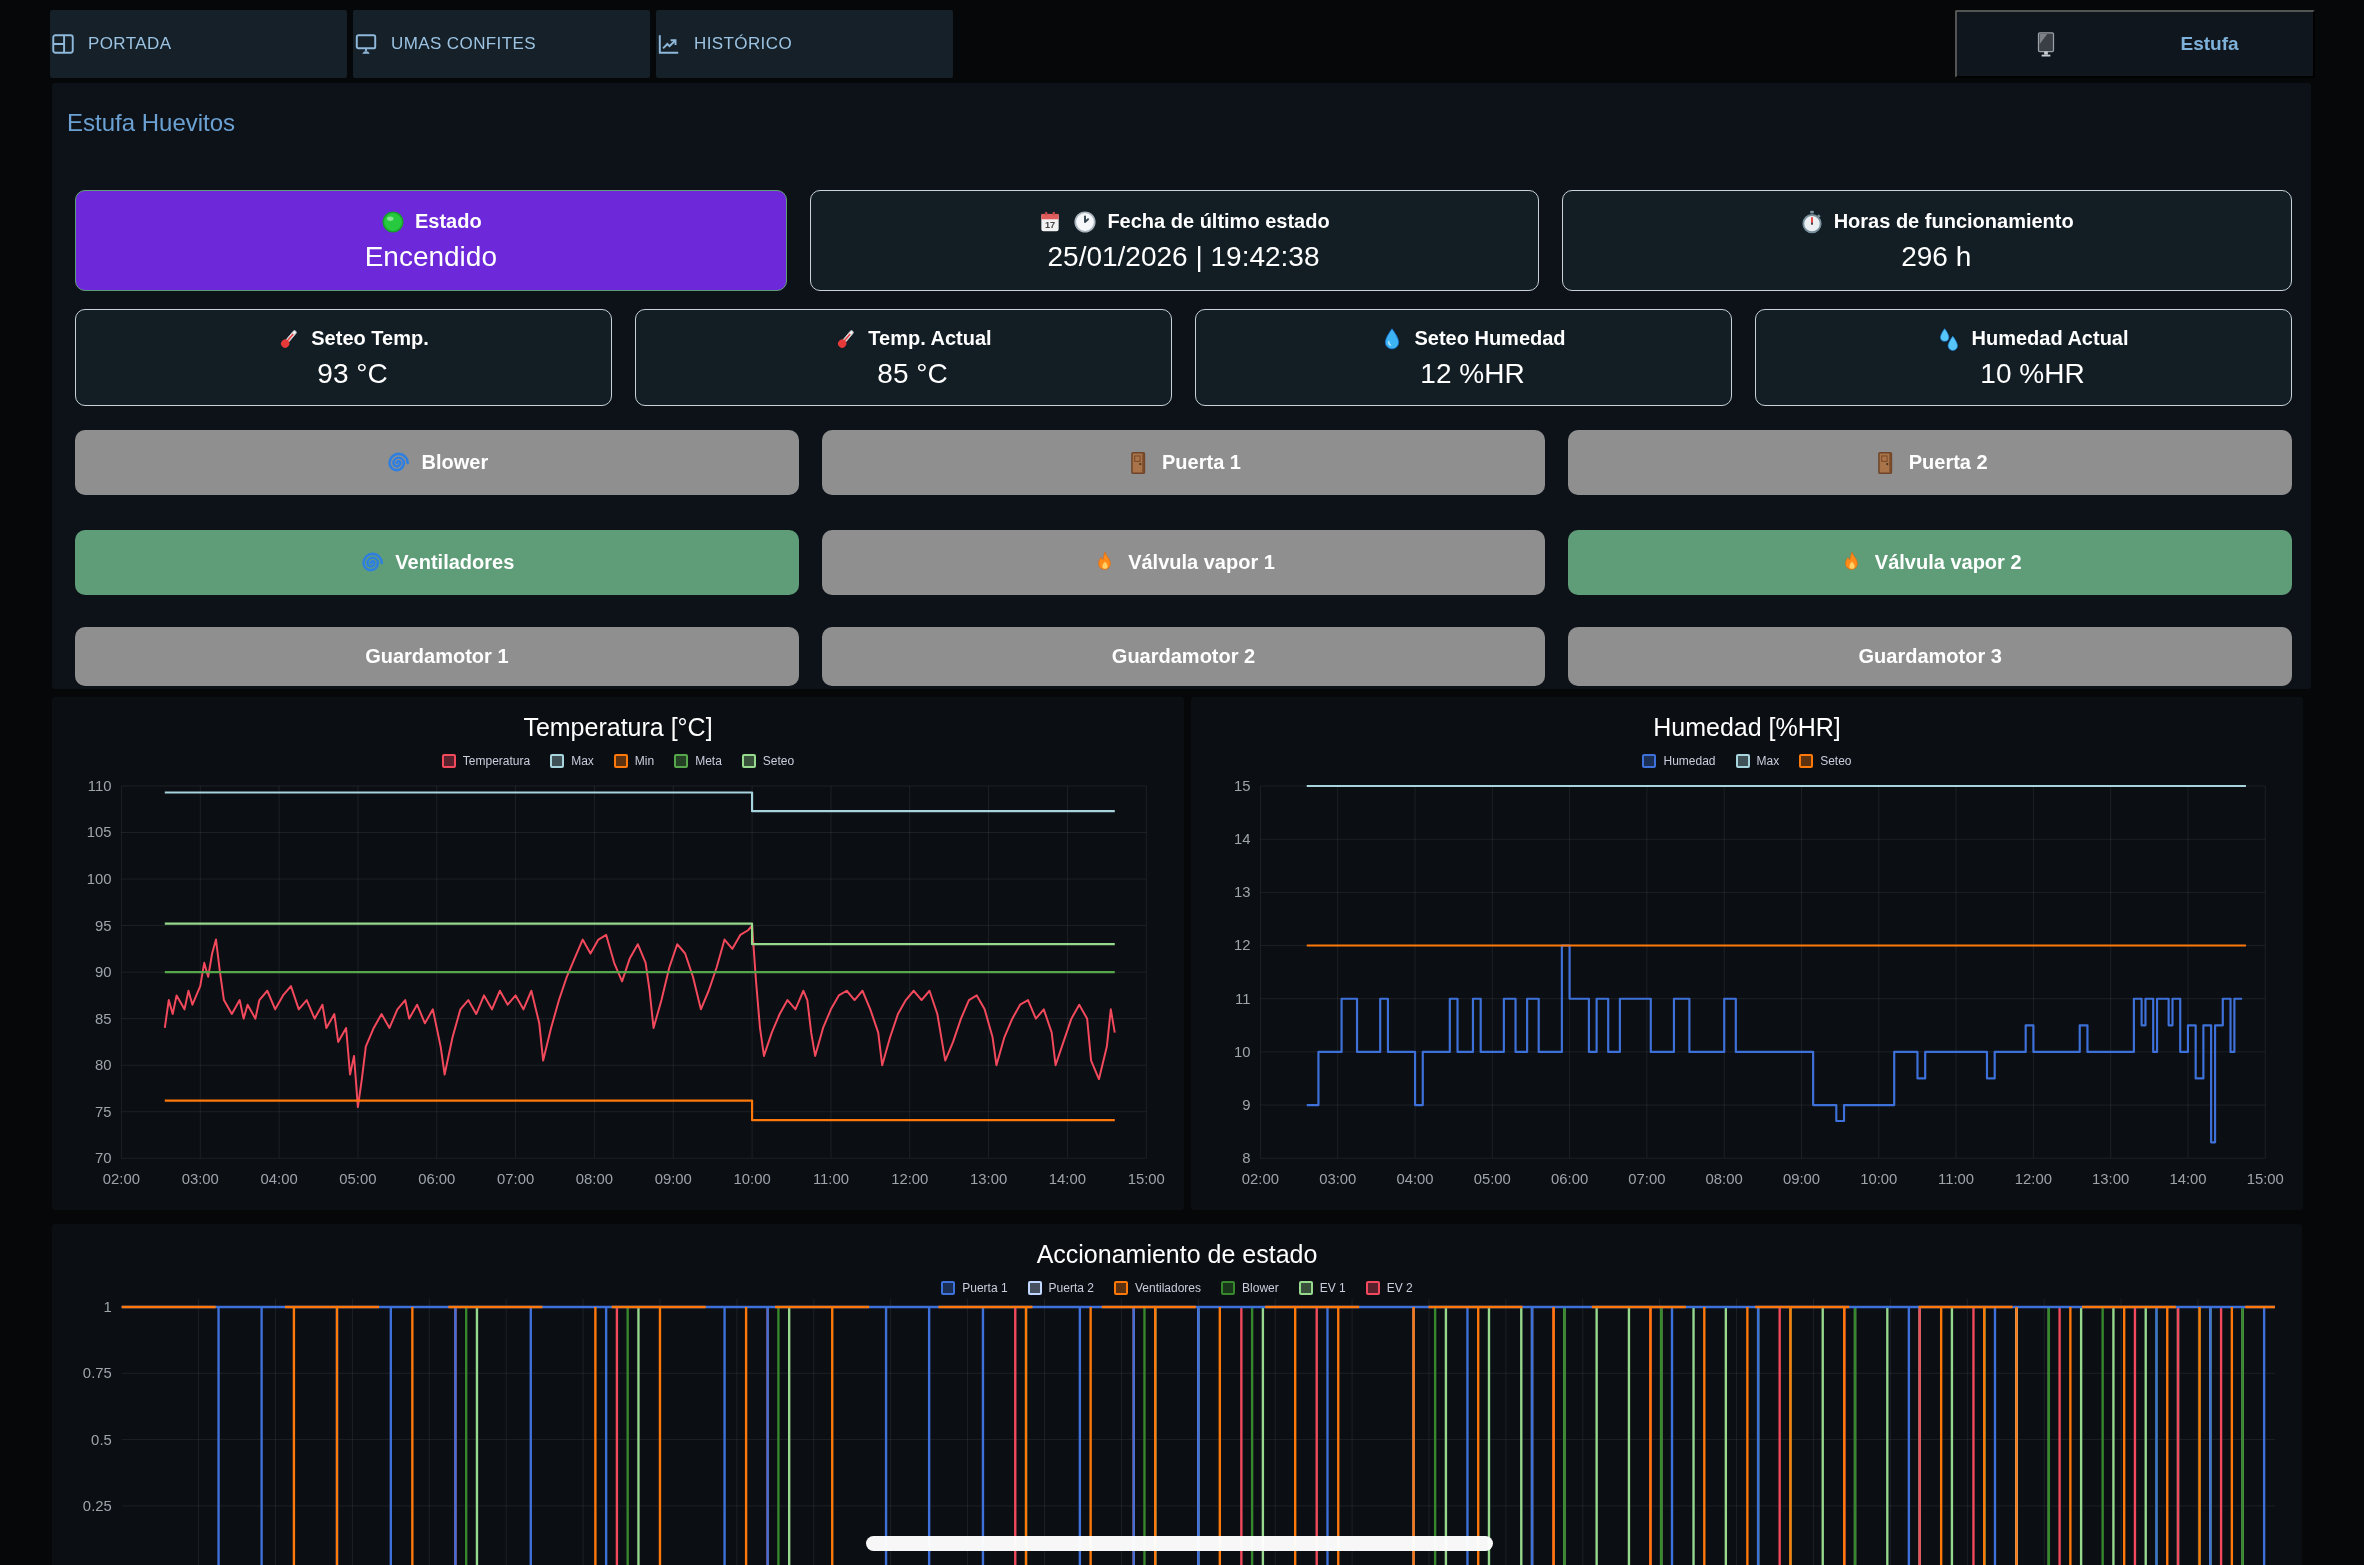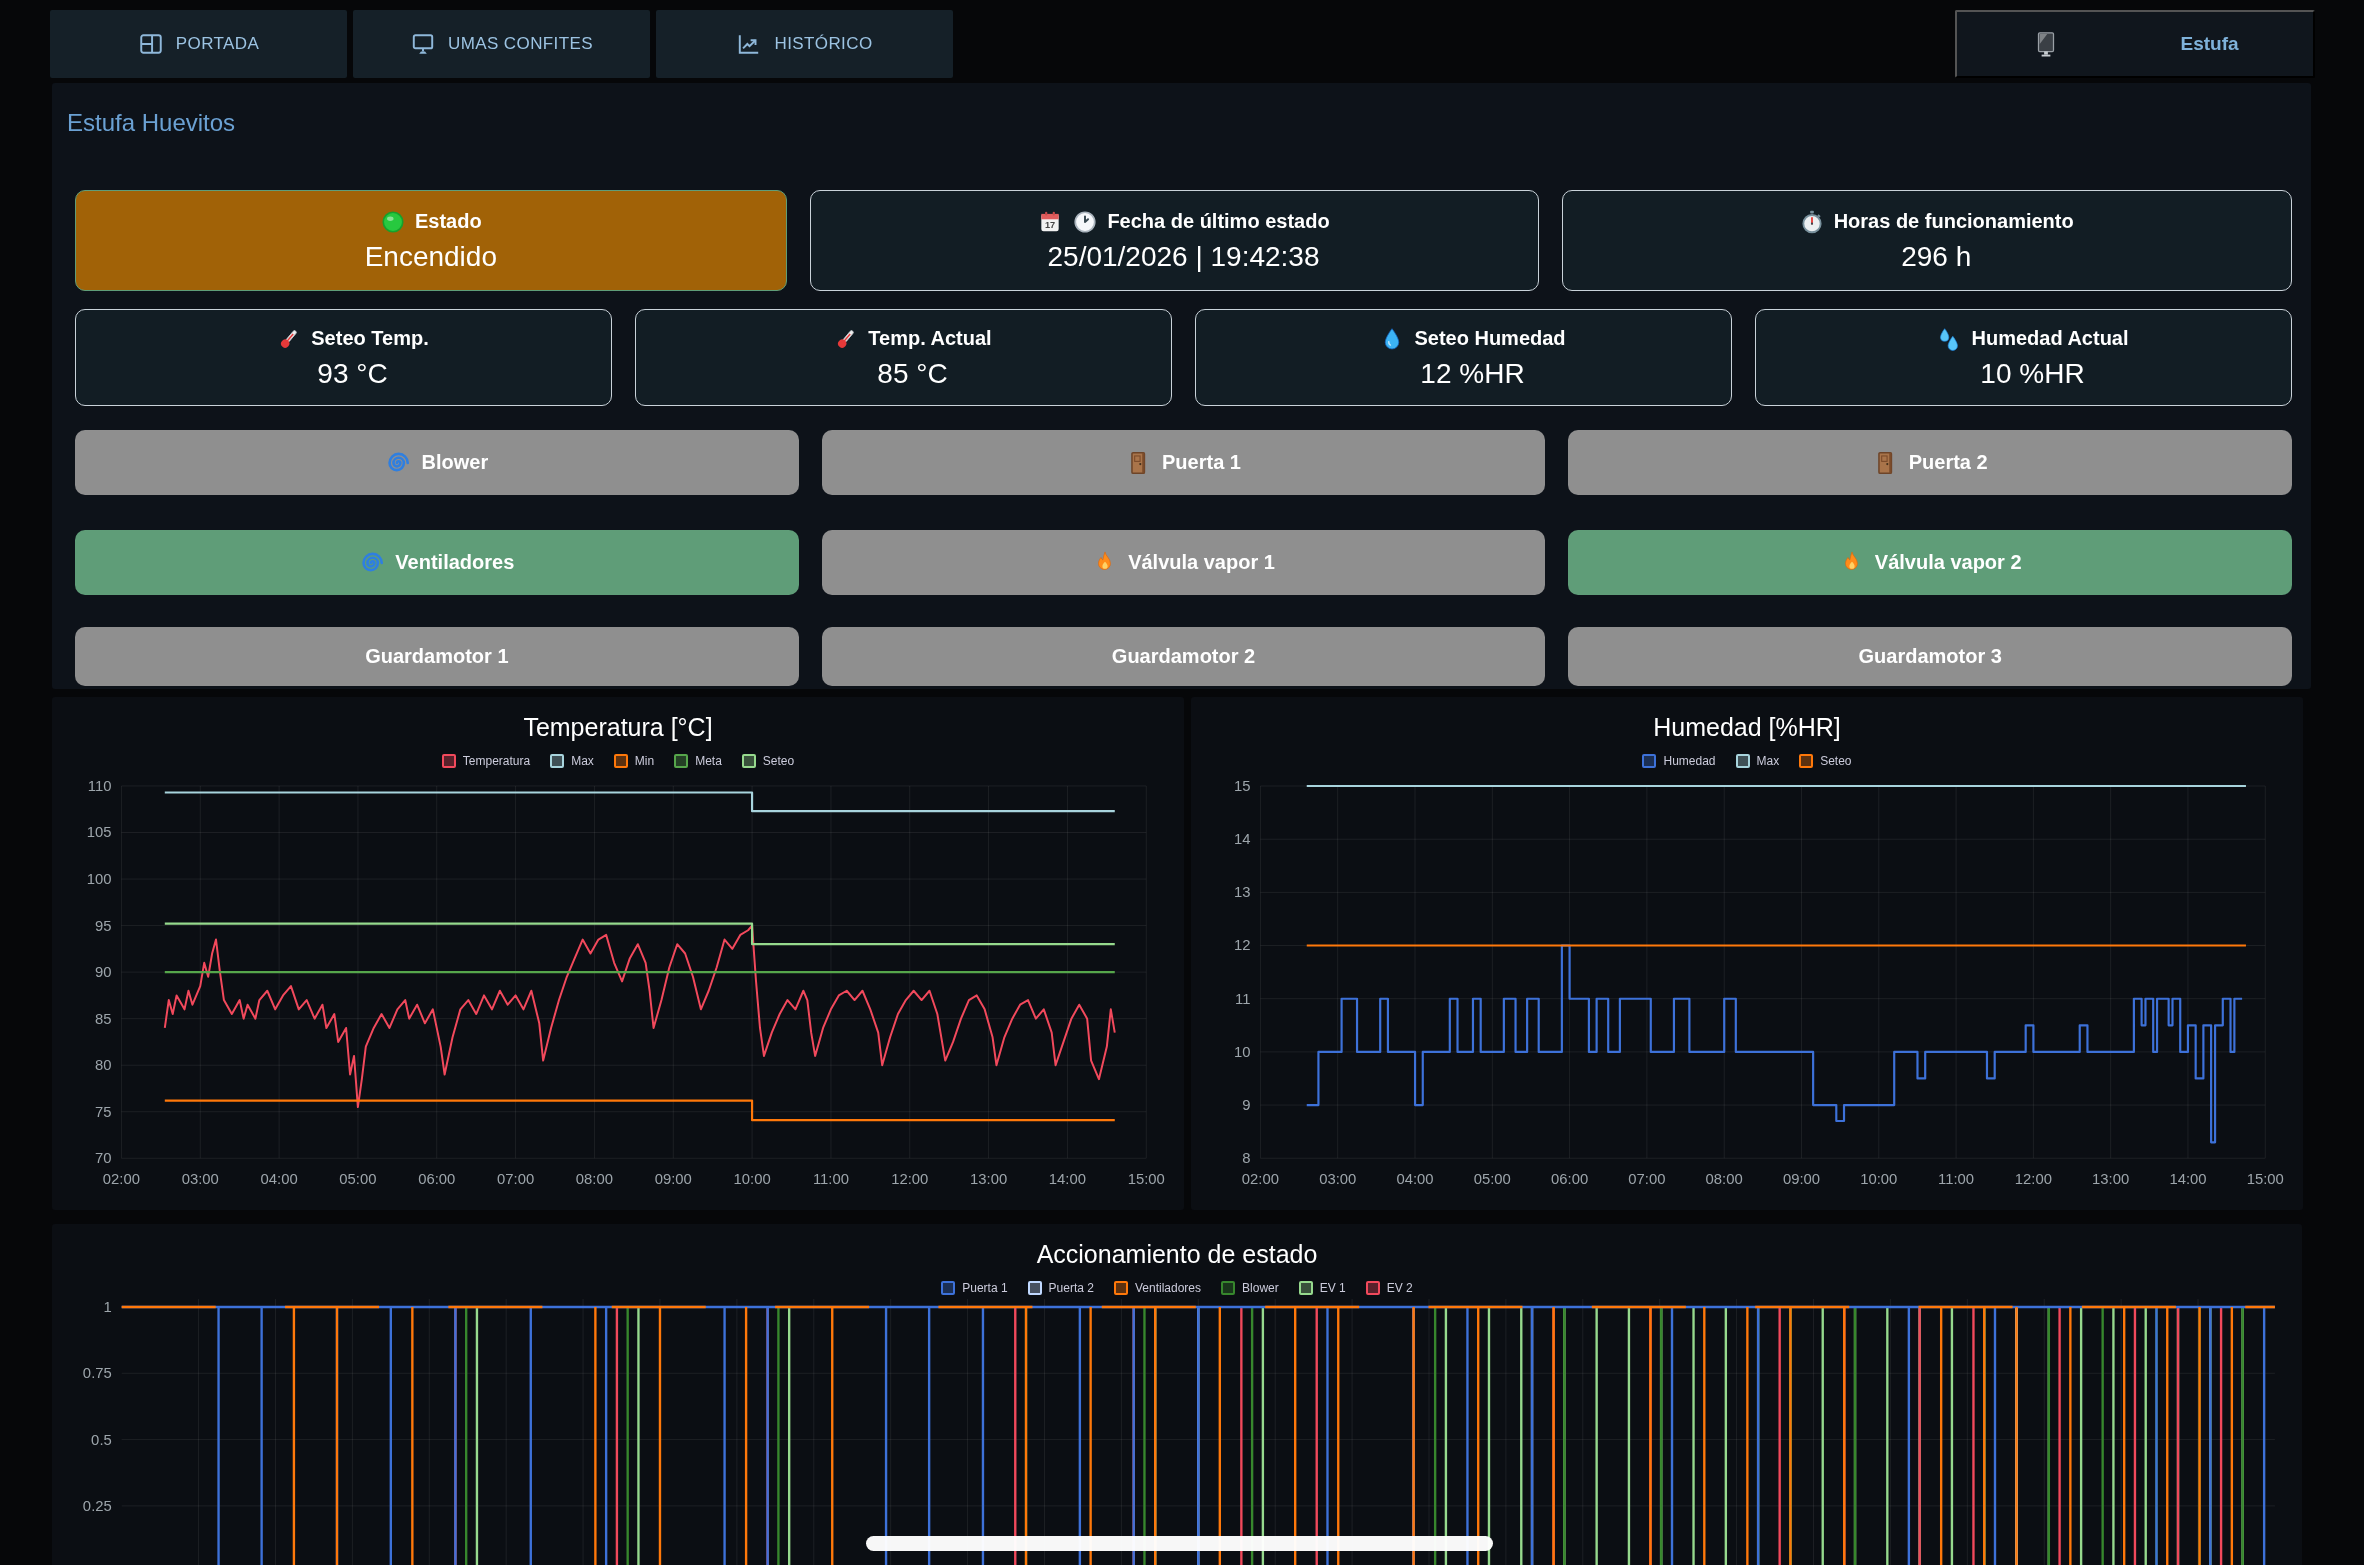--- a/index.html
+++ b/index.html
@@ -6,21 +6,21 @@
   html,body { width:2364px; height:1565px; }
   body {
     background:#060709;
     font-family:"Liberation Sans","DejaVu Sans",sans-serif;
     position:relative; overflow:hidden; color:#fff;
   }
   
   .navbar { position:absolute; top:10px; left:50px; width:2265px; height:68px; display:flex; }
   .nav-tab {
     width:297px; height:68px; margin-right:6px; background:#152028; border:none;
-    display:flex; align-items:center; justify-content:center; gap:12px;
+    display:flex; align-items:center; gap:12px;
     color:#9cc3e2; font-size:17px; font-weight:500; letter-spacing:0.4px; cursor:pointer;
     border-radius:2px;
   }
   .nav-tab svg { width:26px; height:26px; stroke:#8fb8da; fill:none; stroke-width:1.8; }
   .nav-spacer { flex:1; }
   .device-btn {
     width:360px; height:68px; background:#10161d; border-radius:2px;
     display:flex; align-items:center; justify-content:center; gap:119px;
     color:#7fb2da; font-size:19px; font-weight:700; cursor:pointer;
   }
@@ -29,21 +29,21 @@
   .section { position:absolute; top:83px; left:52px; width:2259px; height:606px; background:#0d1219; border-radius:3px; }
   .page-title { position:absolute; top:26px; left:15px; font-size:24px; color:#6ba1d3; font-weight:400; }
   .row { position:absolute; left:23px; width:2217px; display:flex; gap:23px; }
   .row1 { top:107px; height:101px; }
   .row2 { top:226px; height:97px; }
   .row3 { top:347px; height:65px; }
   .row4 { top:447px; height:65px; }
   .row5 { top:544px; height:59px; }
   .card, .eq-btn { flex:1; border-radius:10px; display:flex; flex-direction:column; align-items:center; justify-content:center; gap:6px; }
   .card-dark { background:#121d24; border:1.5px solid #c9d2d9;padding-left:18px; }
-  .card-green { background:#a16207; border:1.5px solid #5f9d78; }
+  .card-green { background:#6d28d9; border:1.5px solid #5f9d78; }
   .card-label { font-weight:700; font-size:20px; color:#fff; display:flex; align-items:center; gap:9px; }
   .card-value { font-size:28px; color:#fff; }
   .card svg, .eq-btn svg { width:26px; height:26px; }
   .eq-btn { flex-direction:row; gap:10px; font-size:20px; font-weight:700; color:#fff; border:none; cursor:pointer; }
   .eq-gray { background:#8f8f8f; }
   .eq-green { background:#5f9d78; }
   
   .panel { position:absolute; background:#0b0e13; border-radius:3px; padding:0 12px; }
   .panel-temp { top:697px; left:52px;  width:1132px; height:513px; }
   .panel-hum  { top:697px; left:1191px; width:1112px; height:513px; }

